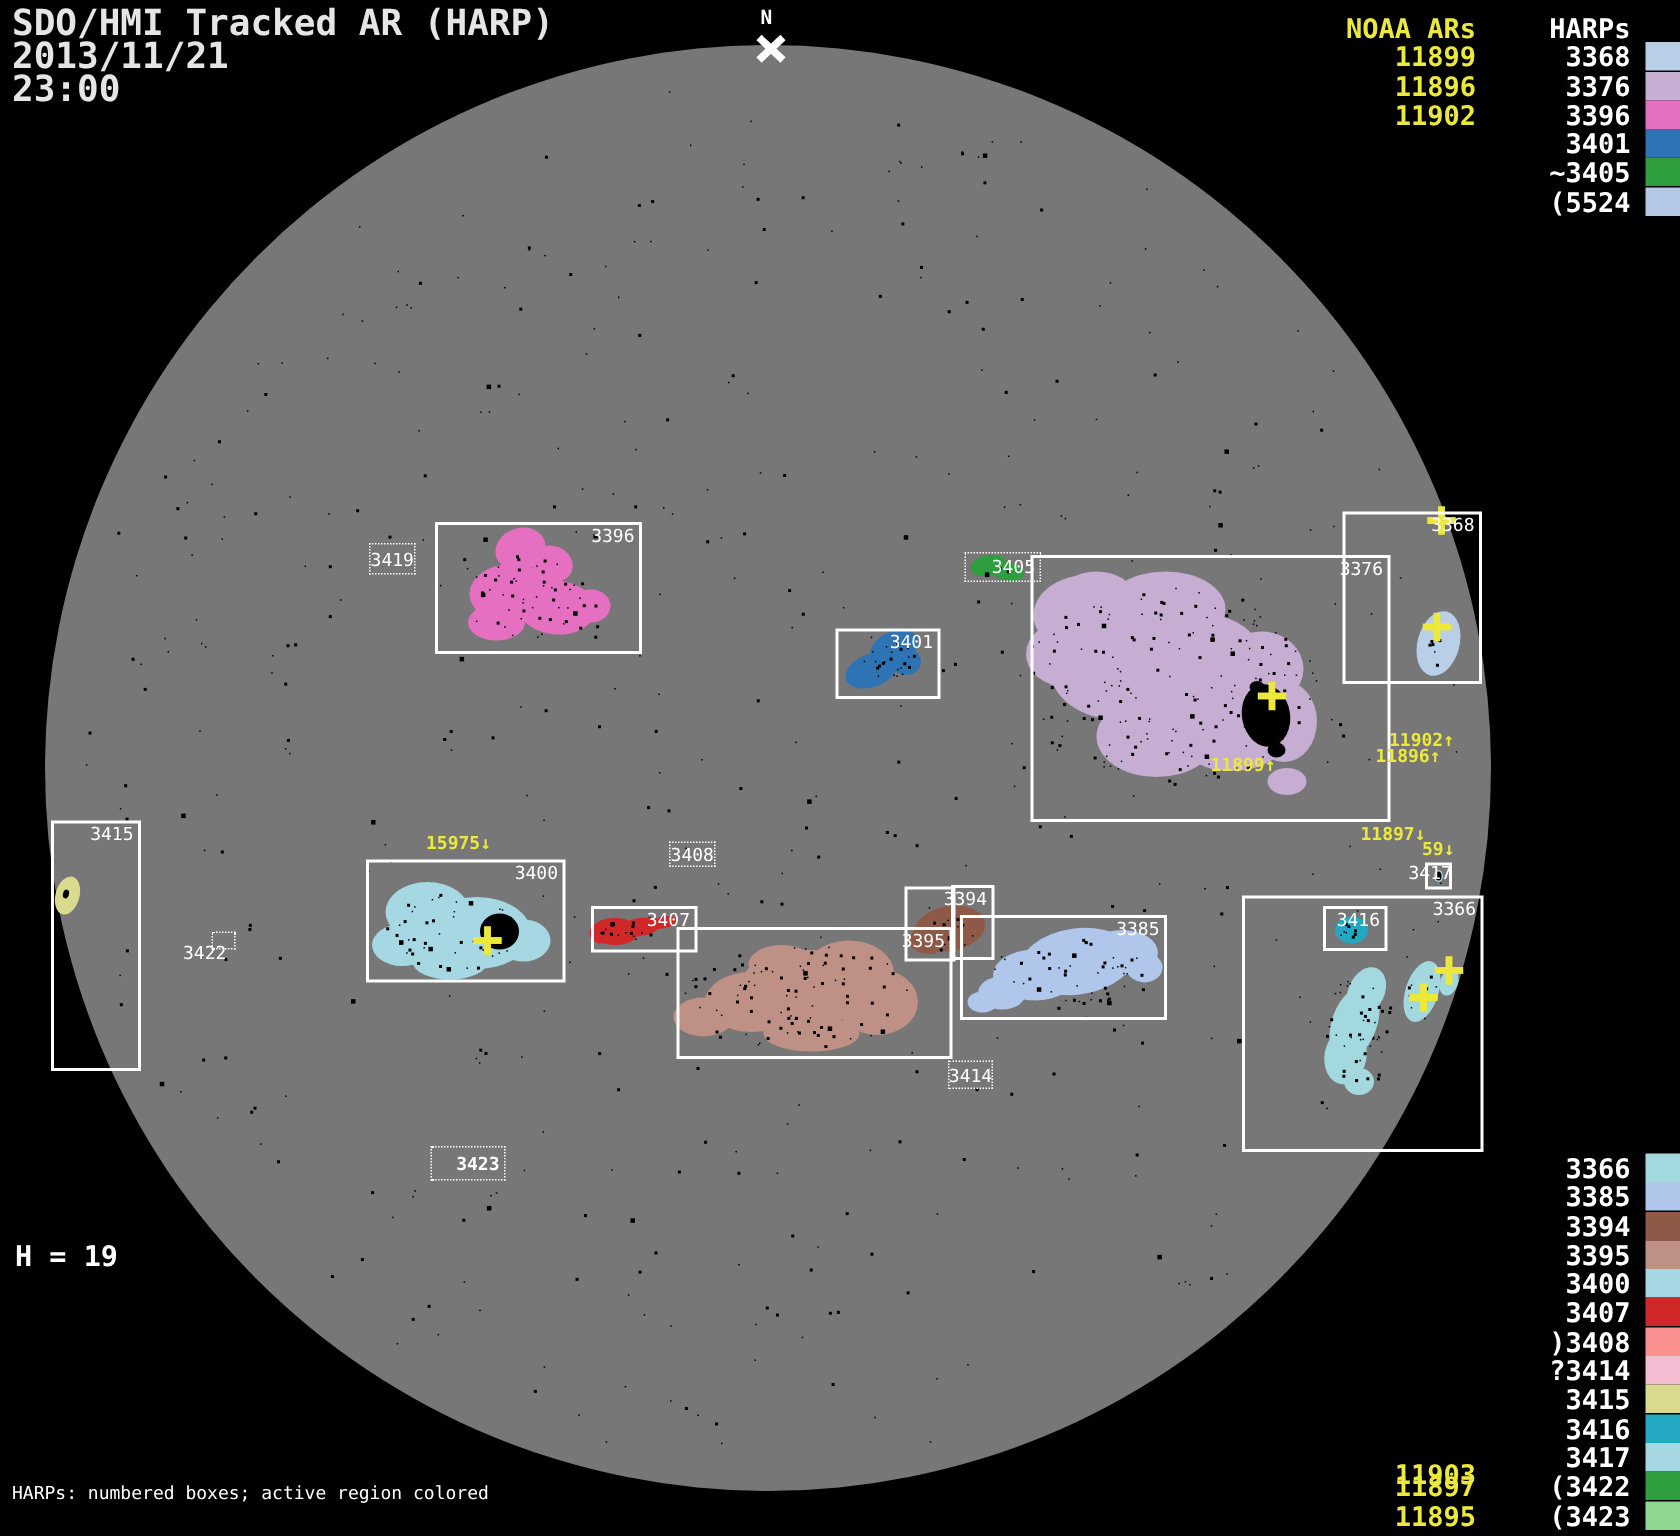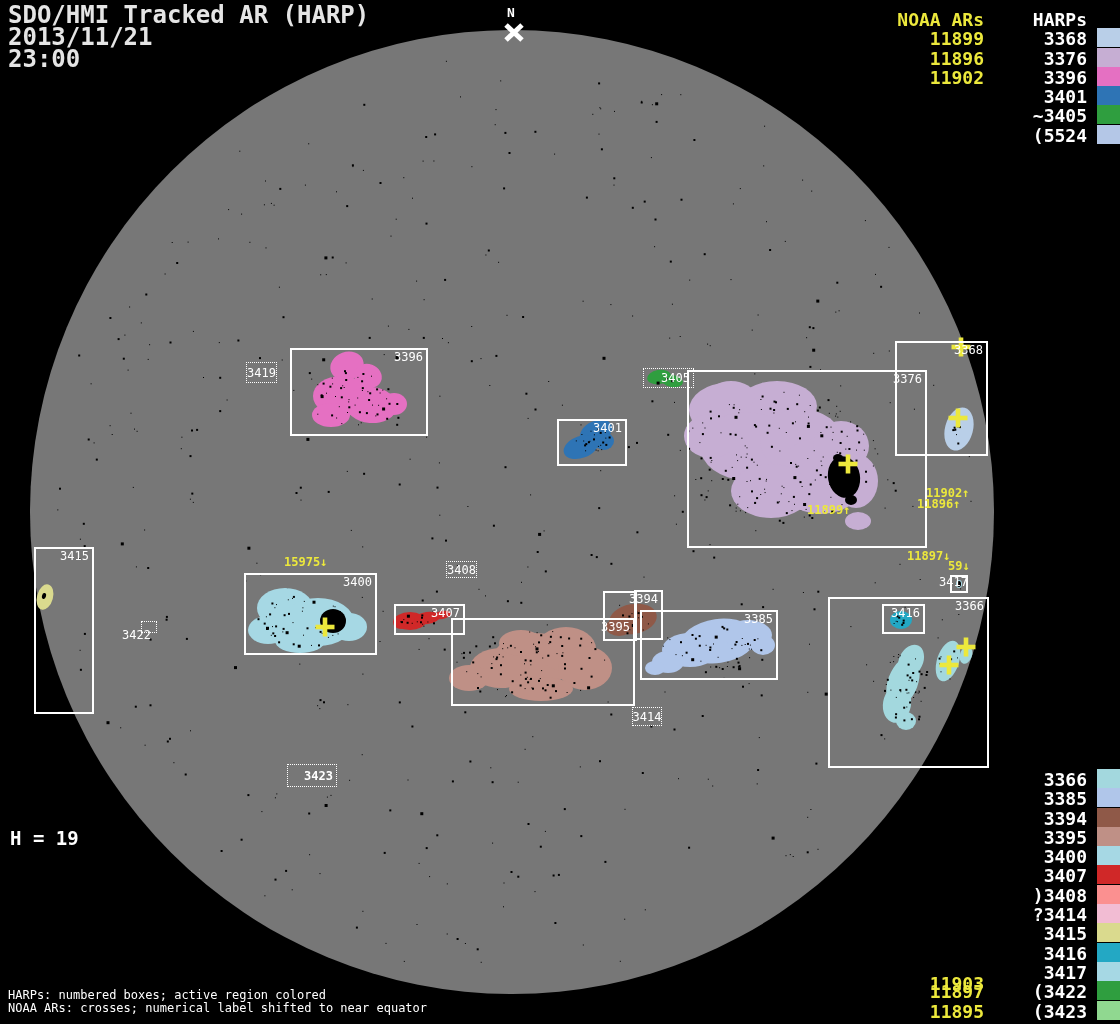--- a/index.html
+++ b/index.html
@@ -1362,15 +1362,14 @@
         <span class="lnoaa" style="color: rgb(236, 232, 60);">11895</span>
         <span class="lharp">(3423</span>
         <div class="lswatch" style="background: rgb(144, 216, 144);"></div>
       </div>
     </div>
 
   <div id="stat-h" class="stats-line">H = 19</div>
 
   <div id="footer">
     <div class="footer-line">HARPs: numbered boxes; active region colored</div>
-    <div class="footer-line">NOAA ARs: crosses; numerical label shifted to near equator</div>
   </div>
 </div>
 
 </body></html>

